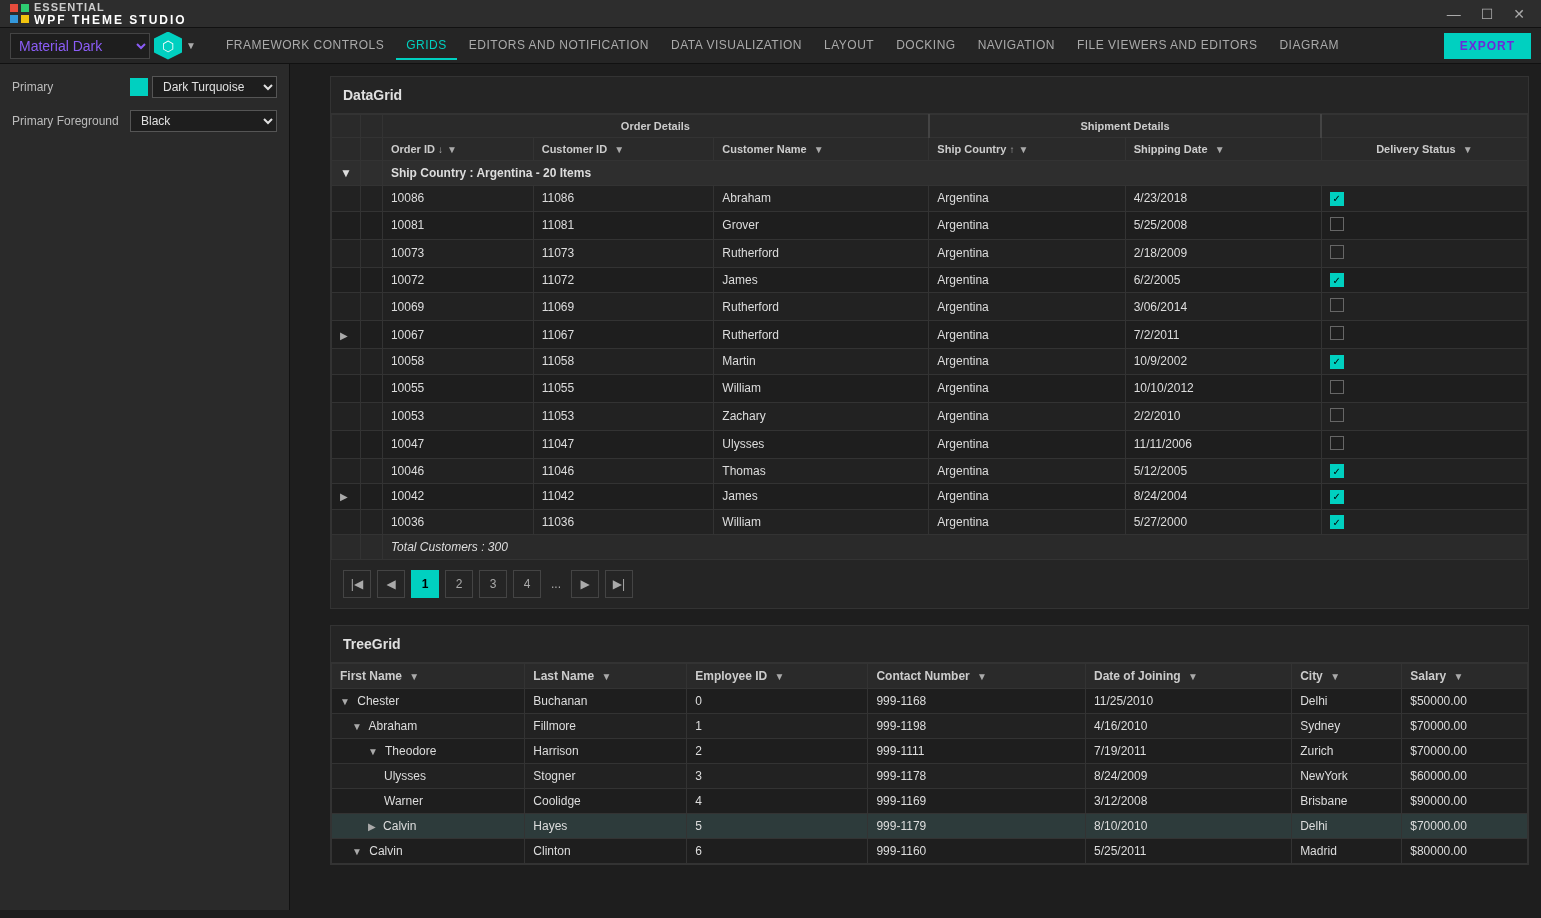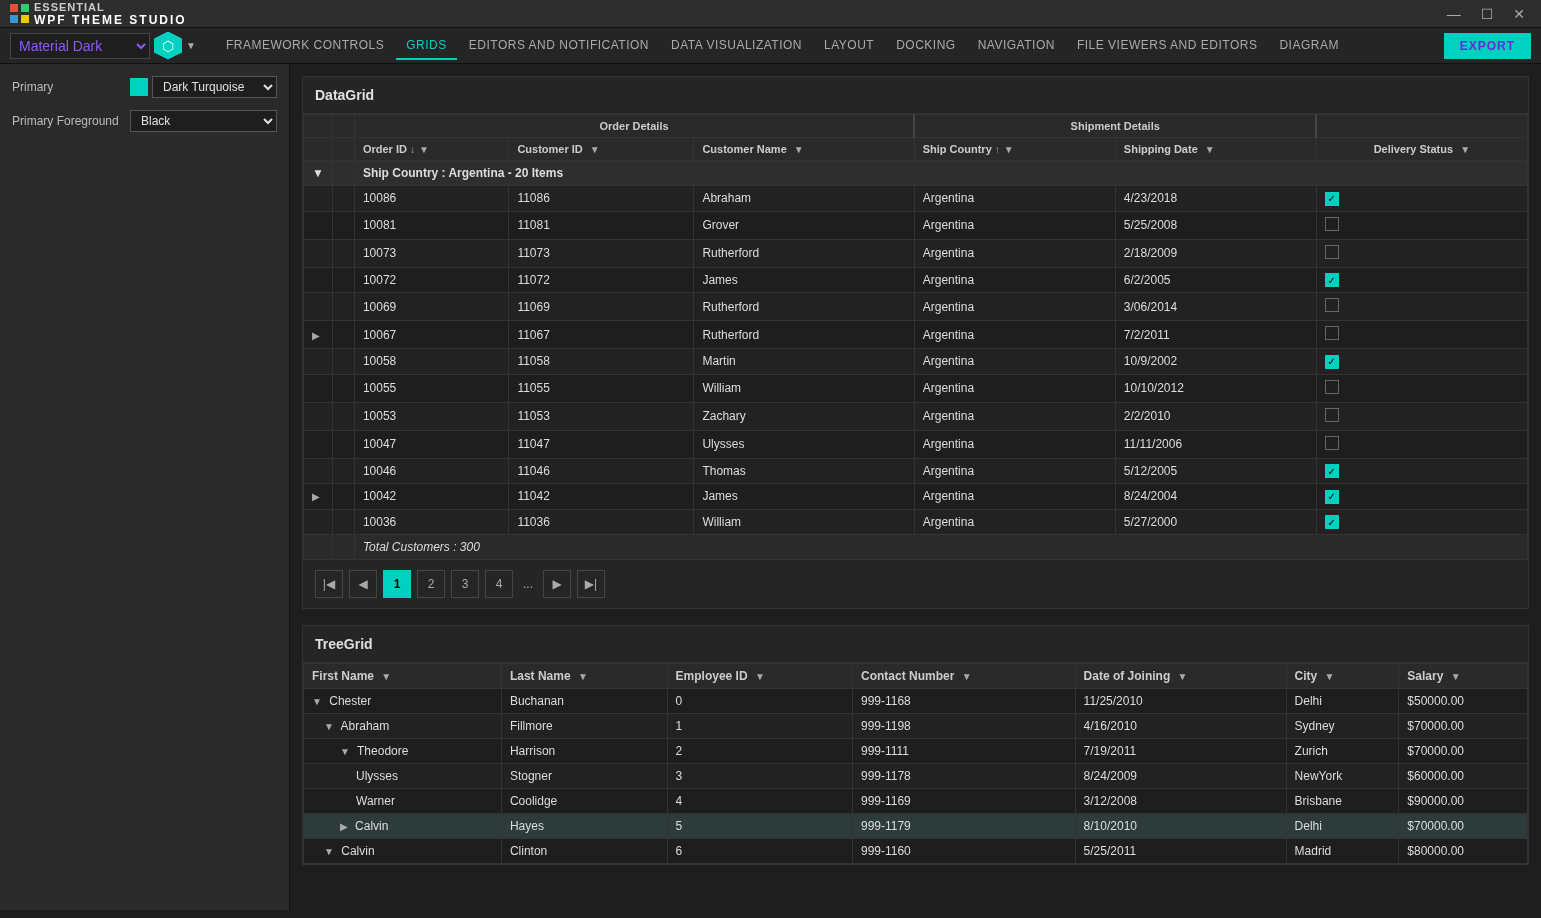--- a/index.html
+++ b/index.html
@@ -131,20 +131,21 @@
       font-size: 12px;
       padding: 6px 16px;
       cursor: pointer;
       letter-spacing: 1px;
     }
 
     
     .main-layout {
       display: flex;
       height: calc(918px - 36px - 36px);
+      gap: 28px;
     }
     .left-panel {
       width: 290px;
       background: #2a2a2a;
       border-right: 1px solid #111;
       padding: 12px;
       flex-shrink: 0;
     }
     .prop-row {
       display: flex;

